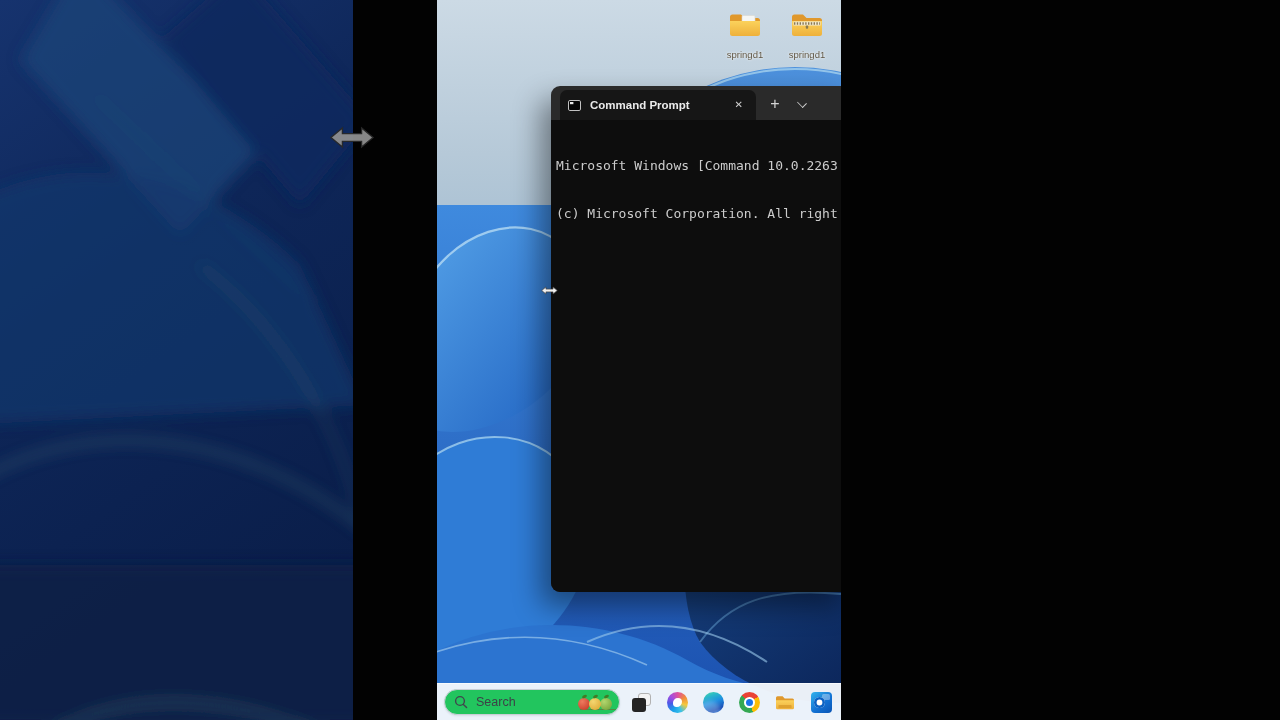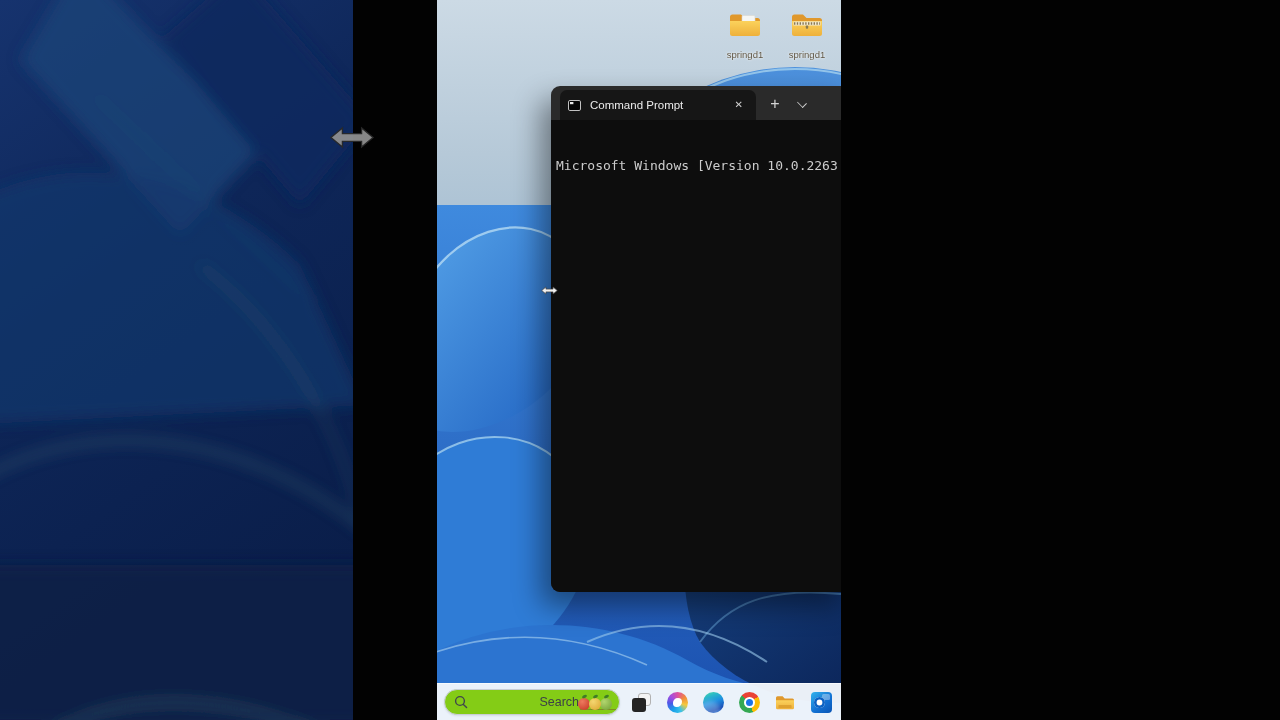--- a/index.html
+++ b/index.html
@@ -22,44 +22,44 @@
   #desk-icon-1{left:276px;}
   #desk-icon-2{left:338px;}
 
   
   .terminal{position:absolute;left:114px;top:86px;width:300px;height:506px;background:#2a2a2a;
     border-radius:9px 0 0 9px;box-shadow:-10px 14px 28px rgba(0,0,0,.42);}
   .tabbar{position:relative;height:34px;}
   .tab{position:absolute;left:9px;top:4px;width:196px;height:30px;background:#161616;
     border-radius:7px 7px 0 0;display:flex;align-items:center;padding:0 10px 0 8px;box-sizing:border-box;}
   .tab-icon{width:13px;height:11px;flex:0 0 auto;}
-  .tab-title{margin-left:9px;font-size:11.5px;font-weight:400;color:#ebebeb;white-space:nowrap;flex:1 1 auto;}
+  .tab-title{margin-left:9px;font-size:11.5px;font-weight:700;color:#ebebeb;white-space:nowrap;flex:1 1 auto;}
   .tab-close{flex:0 0 auto;font-size:10px;color:#cfcfcf;line-height:10px;padding:2px 3px;cursor:default;}
   .newtab-btn{position:absolute;left:214px;top:7px;width:20px;height:22px;color:#d6d6d6;
     font-size:16px;font-weight:400;text-align:center;line-height:21px;}
   .dropdown-btn{position:absolute;left:242px;top:9px;width:18px;height:18px;}
   .chev{position:absolute;left:5px;top:4px;width:7px;height:7px;border-right:1.6px solid #cfcfcf;
     border-bottom:1.6px solid #cfcfcf;transform:rotate(45deg) scale(1,.75);}
   .term-body{position:absolute;left:0;right:0;top:34px;bottom:0;background:#0d0d0d;
     border-radius:0 0 0 9px;padding:6px 0 0 5px;box-sizing:border-box;
     font-family:"DejaVu Sans Mono",monospace;font-size:13px;line-height:16px;color:#cccccc;
     white-space:pre;overflow:hidden;}
   .term-line{height:16px;}
   .caret{display:inline-block;width:2px;height:13px;background:#cfcfcf;vertical-align:-2px;margin-left:1px;}
 
   
   .cursor-small{position:absolute;left:104px;top:284px;}
   .cursor-large{position:absolute;left:329px;top:124px;filter:blur(.5px);}
 
   
   .taskbar{position:absolute;left:0;bottom:0;width:404px;height:36px;
     background:rgba(242,246,251,.97);border-top:1px solid rgba(255,255,255,.65);}
-  .search-pill{position:absolute;left:7px;top:5px;width:176px;height:26px;background:#84cc16;
+  .search-pill{position:absolute;left:7px;top:5px;width:176px;height:26px;background:#22c55e;
     border:1px solid #c9ced6;border-radius:13px;box-sizing:border-box;display:flex;align-items:center;
-    box-shadow:0 1px 2px rgba(60,70,90,.12);text-align:right;}
+    box-shadow:0 1px 2px rgba(60,70,90,.12);}
   .search-pill .mag{margin-left:9px;flex:0 0 auto;}
   .search-pill .s-label{margin-left:8px;font-size:12.5px;color:#3d4148;flex:1 1 auto;}
   .fruits{position:relative;display:flex;align-items:flex-end;margin-right:7px;flex:0 0 auto;height:16px;}
   .fruit{position:relative;width:12px;height:12px;border-radius:50%;margin-left:-1px;}
   .fruit::before{content:"";position:absolute;left:4px;top:-3px;width:5px;height:3px;background:#3f7d26;
     border-radius:60% 40% 60% 40%;transform:rotate(-20deg);}
   .fruit.red{background:radial-gradient(circle at 35% 30%,#ee7a5e,#c23222);}
   .fruit.yellow{background:radial-gradient(circle at 35% 30%,#f4d670,#dca32e);z-index:1;}
   .fruit.green{background:radial-gradient(circle at 35% 30%,#b2d66e,#6f9e34);}
   .branch{position:absolute;left:1px;bottom:0px;width:36px;height:1.5px;background:#7a5a30;opacity:.55;border-radius:1px;}
@@ -213,21 +213,22 @@
           </svg>
           <span class="tab-title">Command Prompt</span>
           <span class="tab-close">✕</span>
         </div>
         <div class="newtab-btn">+</div>
         <div class="dropdown-btn">
           <span class="chev"></span>
         </div>
       </div>
       <div class="term-body">
-        <div class="term-line">Microsoft Windows [Version 10.0.2263</div>
+        <div class="term-line">Microsoft Windows [Command 10.0.2263</div>
+        <div class="term-line">(c) Microsoft Corporation. All right</div>
         <div class="term-line"></div>
       </div>
     </div>
 
     <svg class="cursor-small" width="17" height="13" viewBox="0 0 24 14">
       <path d="M1,7 L7,2 L7,5 L17,5 L17,2 L23,7 L17,12 L17,9 L7,9 L7,12 Z" fill="#f0f0f0" stroke="#444" stroke-width="1"></path>
     </svg>
 
     <div class="taskbar">
       <div class="search-pill">

